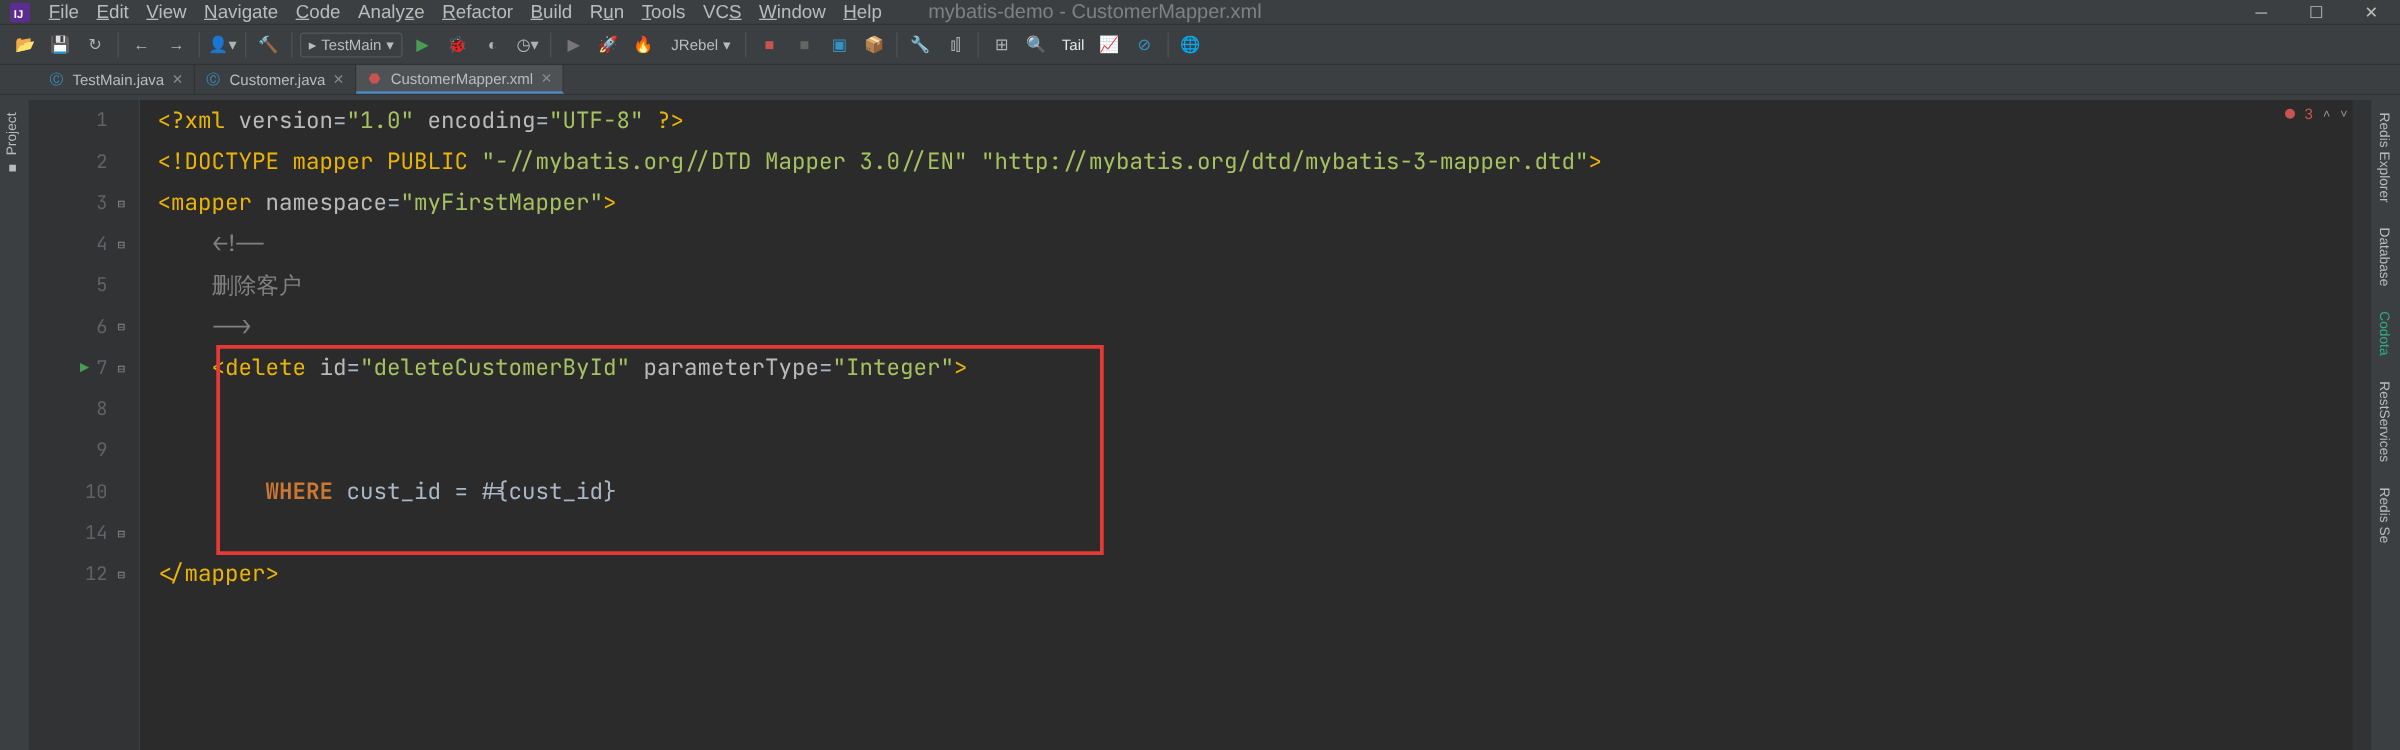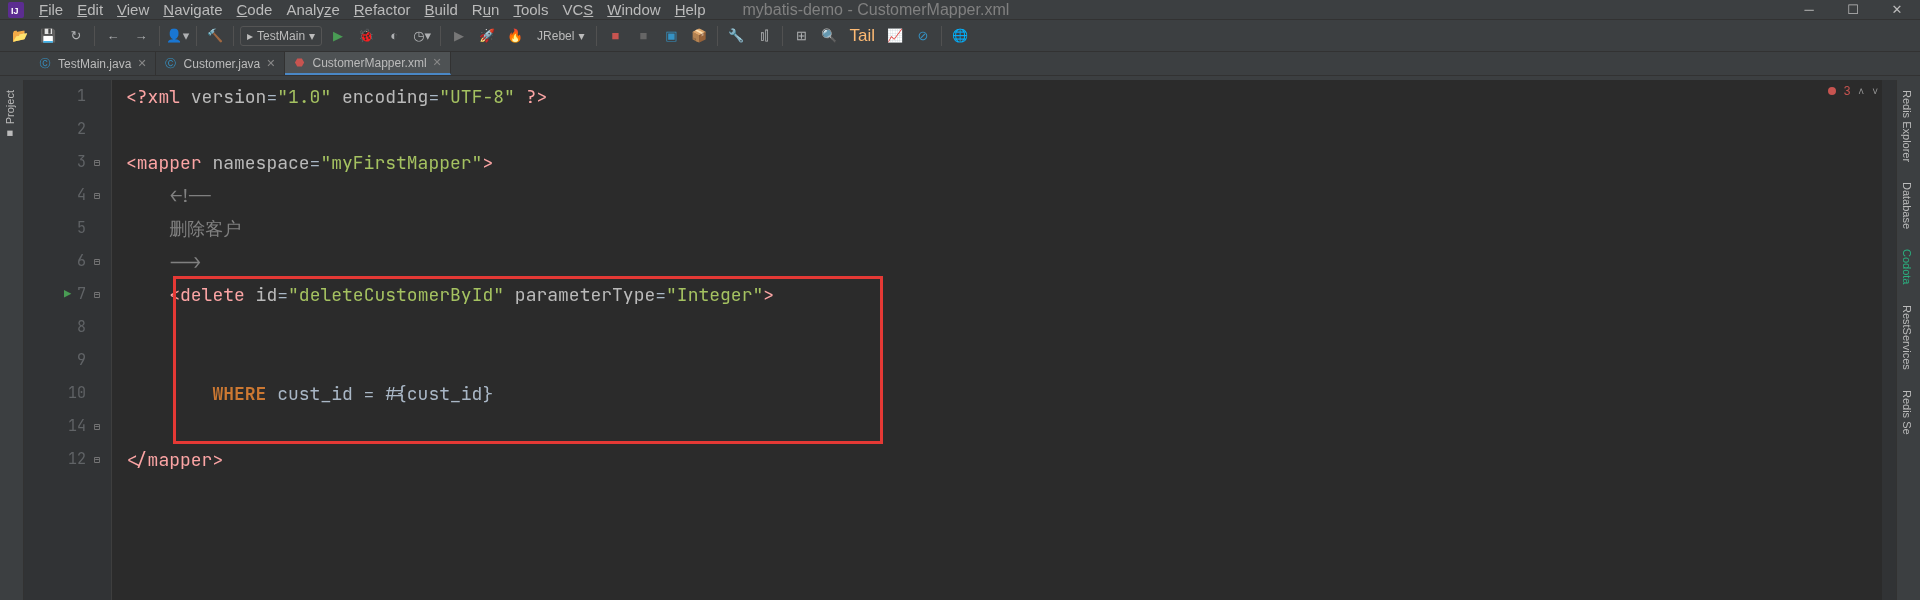--- a/index.html
+++ b/index.html
@@ -84,23 +84,23 @@
   align-items: center;
   padding: 2px 6px;
   border: 1px solid #555;
   border-radius: 3px;
   color: #bbbbbb;
   font-size: 12px;
   cursor: default;
   gap: 4px;
 }
 .toolbar-text {
-  color: #fdba74;
+  color: #e5e5e5;
   padding: 0 4px;
-  font-size: 17px;
+  font-size: 12px;
 }
 .green { color: #499c54; }
 .red { color: #c75450; }
 .blue { color: #3592c4; }
 
 
 .tabs {
   display: flex;
   background: #3c3f41;
   height: 24px;
@@ -228,21 +228,21 @@
   left: -48px;
   color: #499c54;
   font-size: 12px;
 }
 .code-content {
   white-space: pre;
   padding-left: 14px;
 }
 
 
-.s-tag { color: #fca5a5; }
+.s-tag { color: #eab308; }
 .s-attr { color: #bababa; }
 .s-str { color: #a5c261; }
 .s-kw { color: #cc7832; font-weight: bold; }
 .s-comment { color: #808080; }
 .s-text { color: #a9b7c6; }
 .s-op { color: #a9b7c6; }
 
 
 .highlight-box {
   position: absolute;
@@ -428,20 +428,21 @@
 
   <div class="code-area">
 
     <div class="line">
       <span class="line-number">1</span>
       <span class="code-content"><span class="s-tag">&lt;?xml</span><span class="s-attr"> version</span><span class="s-op">=</span><span class="s-str">"1.0"</span><span class="s-attr"> encoding</span><span class="s-op">=</span><span class="s-str">"UTF-8"</span><span class="s-tag"> ?&gt;</span></span>
     </div>
 
     <div class="line">
       <span class="line-number">2</span>
+      <span class="code-content"><span class="s-tag">&lt;!DOCTYPE </span><span class="s-tag">mapper </span><span class="s-tag">PUBLIC </span><span class="s-str">"-//mybatis.org//DTD Mapper 3.0//EN"</span><span class="s-str"> "http://mybatis.org/dtd/mybatis-3-mapper.dtd"</span><span class="s-tag">&gt;</span></span>
     </div>
 
     <div class="line">
       <span class="line-number">3</span>
       <span class="fold-icon">⊟</span>
       <span class="code-content"><span class="s-tag">&lt;mapper</span><span class="s-attr"> namespace</span><span class="s-op">=</span><span class="s-str">"myFirstMapper"</span><span class="s-tag">&gt;</span></span>
     </div>
 
     <div class="line">
       <span class="line-number">4</span>

